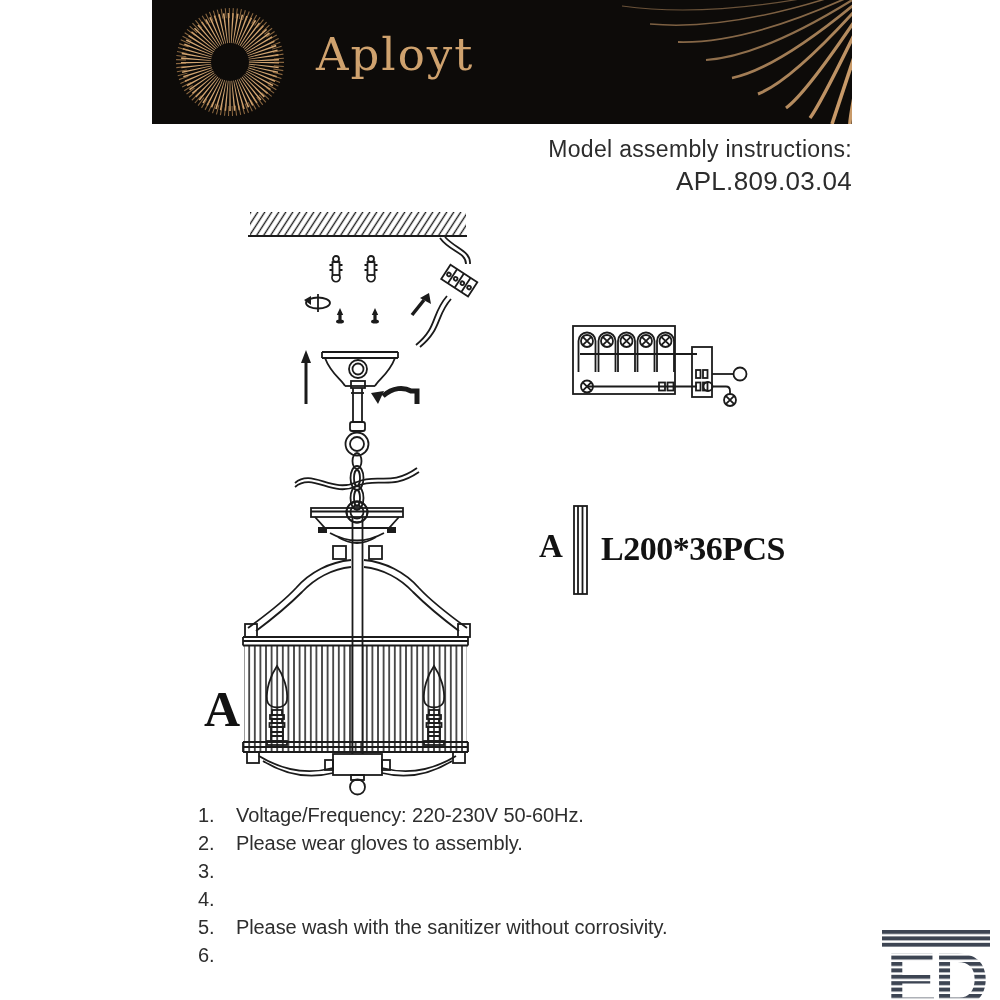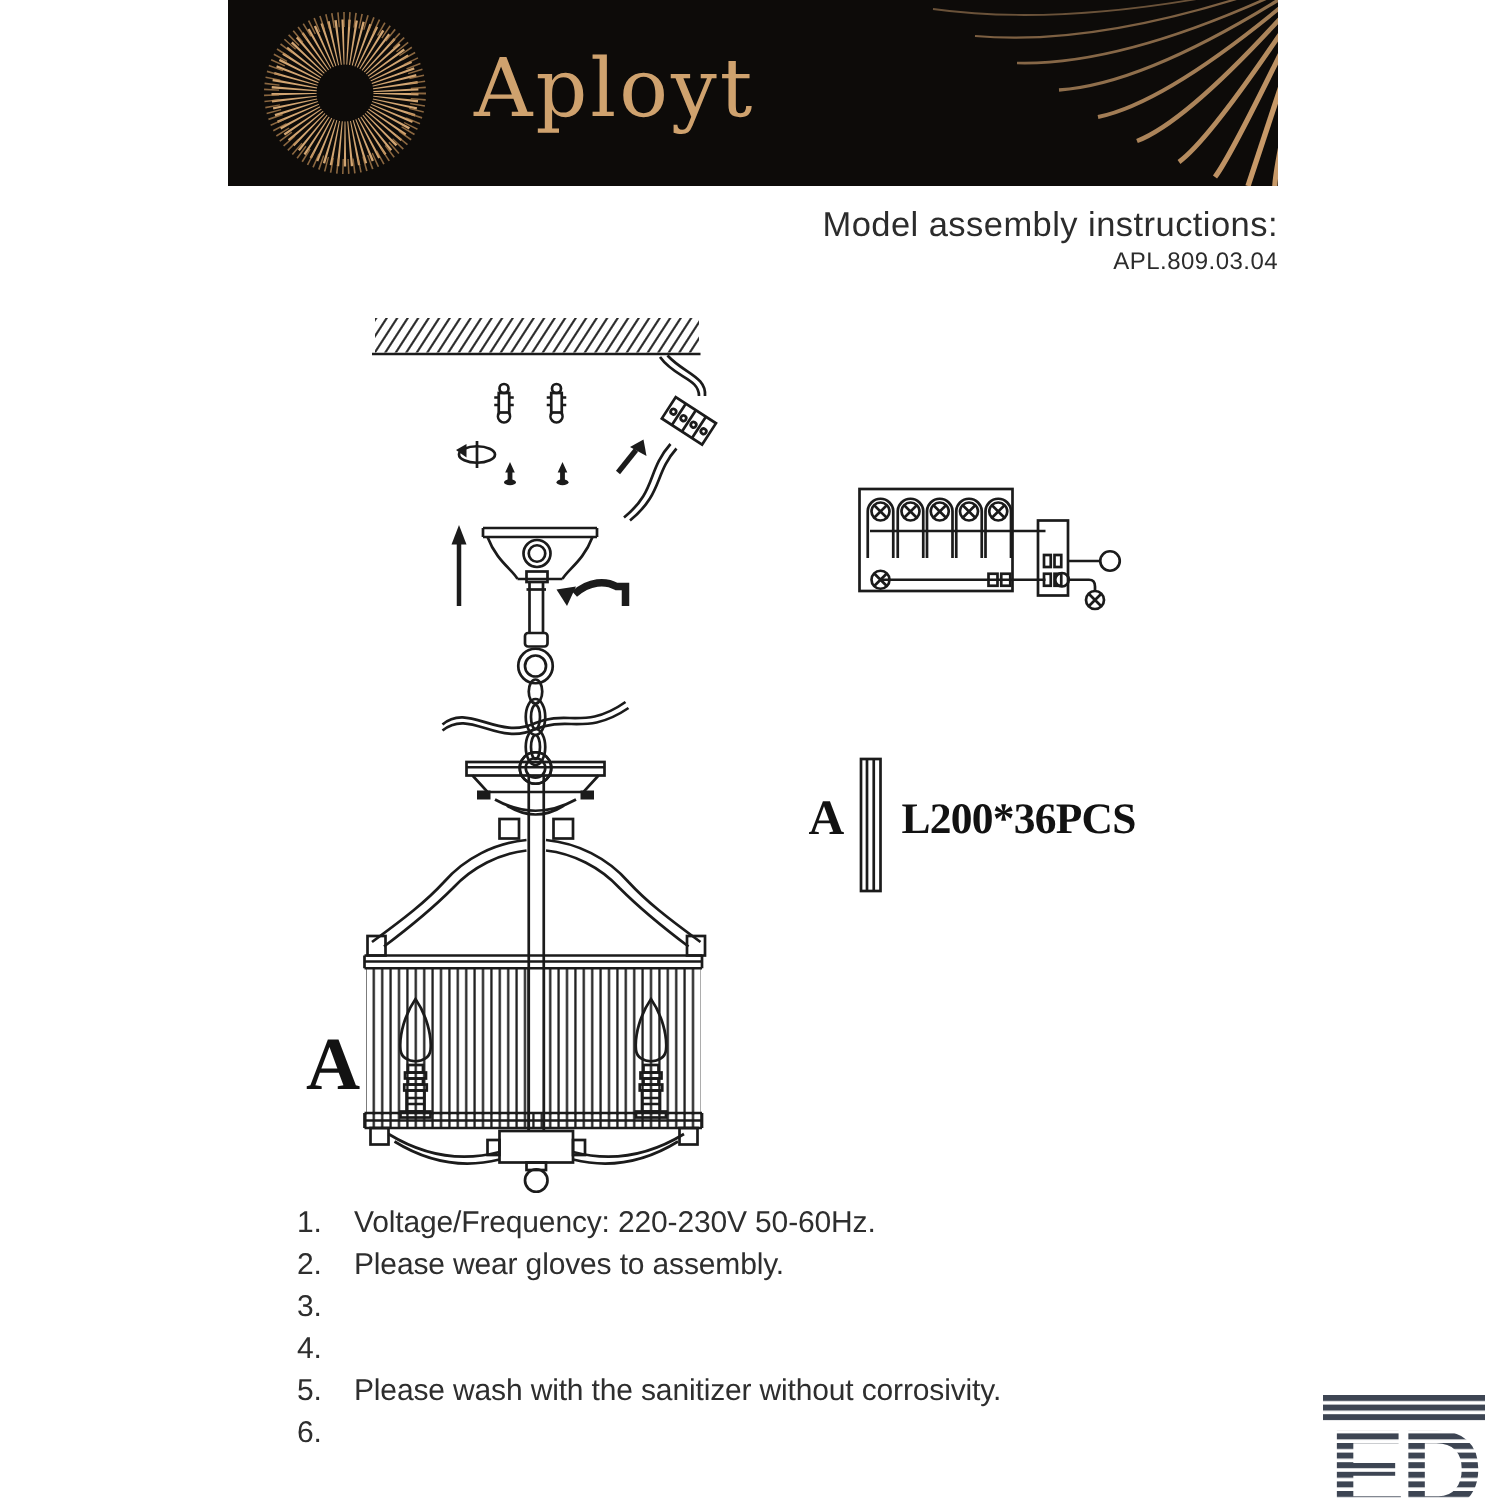--- a/index.html
+++ b/index.html
@@ -10,46 +10,46 @@
   .page{position:absolute;inset:0;}
 
   
   .header{
     position:absolute;left:152px;top:0;width:700px;height:124px;
     background:#0d0b09;overflow:hidden;
   }
   .brand{
     position:absolute;left:164px;top:32px;
     font-family:"DejaVu Serif",serif;font-weight:400;
-    font-size:54px;color:#cfa26e;letter-spacing:2px;line-height:1;
+    font-size:45px;color:#cfa26e;letter-spacing:2px;line-height:1;
   }
   .header svg{position:absolute;top:0;left:0;}
 
   
   .title-line{
     position:absolute;left:152px;width:700px;text-align:right;
     color:#2c2c2c;letter-spacing:.3px;
   }
   .title-main{top:136px;font-size:23px;}
-  .title-model{top:166px;font-size:16px;}
+  .title-model{top:166px;font-size:26px;}
 
   
   .art-svg{position:absolute;left:152px;top:198px;width:700px;height:612px;}
   .ink{stroke:#1b1b1b;fill:none;stroke-width:1.8;}
   .label-a-big{
     position:absolute;left:204px;top:680px;
     font-family:"Liberation Serif",serif;font-weight:700;font-size:50px;color:#121212;
   }
   .label-a-small{
     position:absolute;left:539px;top:528px;
     font-family:"Liberation Serif",serif;font-weight:600;font-size:33px;color:#121212;
   }
   .label-spec{
     position:absolute;left:601px;top:530px;
-    font-family:"Liberation Serif",serif;font-weight:700;font-size:29px;color:#121212;
+    font-family:"Liberation Serif",serif;font-weight:700;font-size:34px;color:#121212;
     letter-spacing:-.5px;
   }
 
   
   .instructions{position:absolute;left:198px;top:801px;width:640px;}
   .inst-row{display:flex;font-size:20px;line-height:28px;color:#2e2e2e;letter-spacing:-.1px;}
   .inst-num{flex:none;width:38px;}
 
   
   .watermark{position:absolute;left:858px;top:884px;width:140px;text-align:right;margin-top:46px;}

